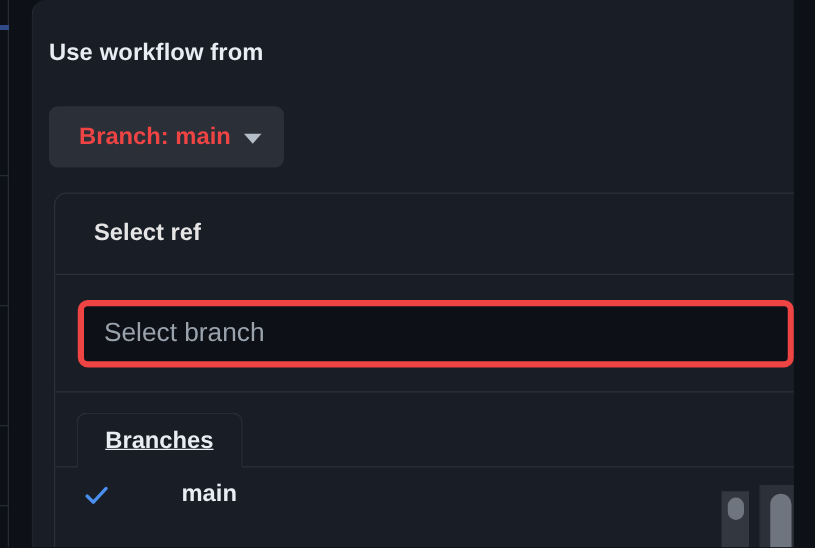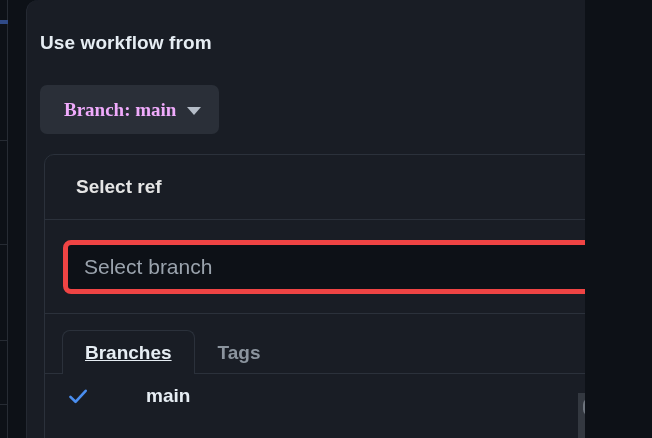--- a/index.html
+++ b/index.html
@@ -10,21 +10,21 @@
   body {
     width: 652px;
     height: 438px;
     overflow: hidden;
     font-family: "Liberation Sans", sans-serif;
     -webkit-font-smoothing: antialiased;
   }
 
   #screen {
     position: relative;
-    width: 585px;
+    width: 635px;
     height: 438px;
     background: #0d1117;
     overflow: hidden;
   }
 
   
   .bg-page {
     position: absolute;
     left: 0; top: 0;
     width: 26px;
@@ -88,23 +88,22 @@
     gap: 11px;
     background: #2a2f38;
     border: none;
     border-radius: 7px;
     cursor: pointer;
     box-sizing: border-box;
   }
   .branch-button-label {
     font-size: 19px;
     font-weight: bold;
-    color: #f0abfc;
+    color: #ef4444;
     white-space: nowrap;
-    font-family: Liberation Serif, serif;
   }
   .caret-down {
     width: 0; height: 0;
     border-left: 7px solid transparent;
     border-right: 7px solid transparent;
     border-top: 8px solid #b5bdc8;
     flex: 0 0 auto;
     margin-top: 2px;
   }
 
@@ -310,23 +309,20 @@
       </div>
 
       <div class="ref-search-wrap">
         <input class="ref-search-input" type="text" autofocus="" placeholder="Select branch" style="">
       </div>
 
       <div class="ref-tabs">
         <div class="ref-tab active">
           <span>Branches</span>
         </div>
-        <div class="ref-tab">
-          <span>Tags</span>
-        </div>
       </div>
 
       <div class="ref-list">
         <div class="ref-list-item">
           <svg class="check-icon" viewBox="0 0 16 16">
             <path d="M2.5 8.6 L6.2 12.2 L13.6 4.2" fill="none" stroke="#4a8ef0" stroke-width="1.9" stroke-linecap="round" stroke-linejoin="round"></path>
           </svg>
           <span class="ref-list-label">main</span>
         </div>
       </div>

